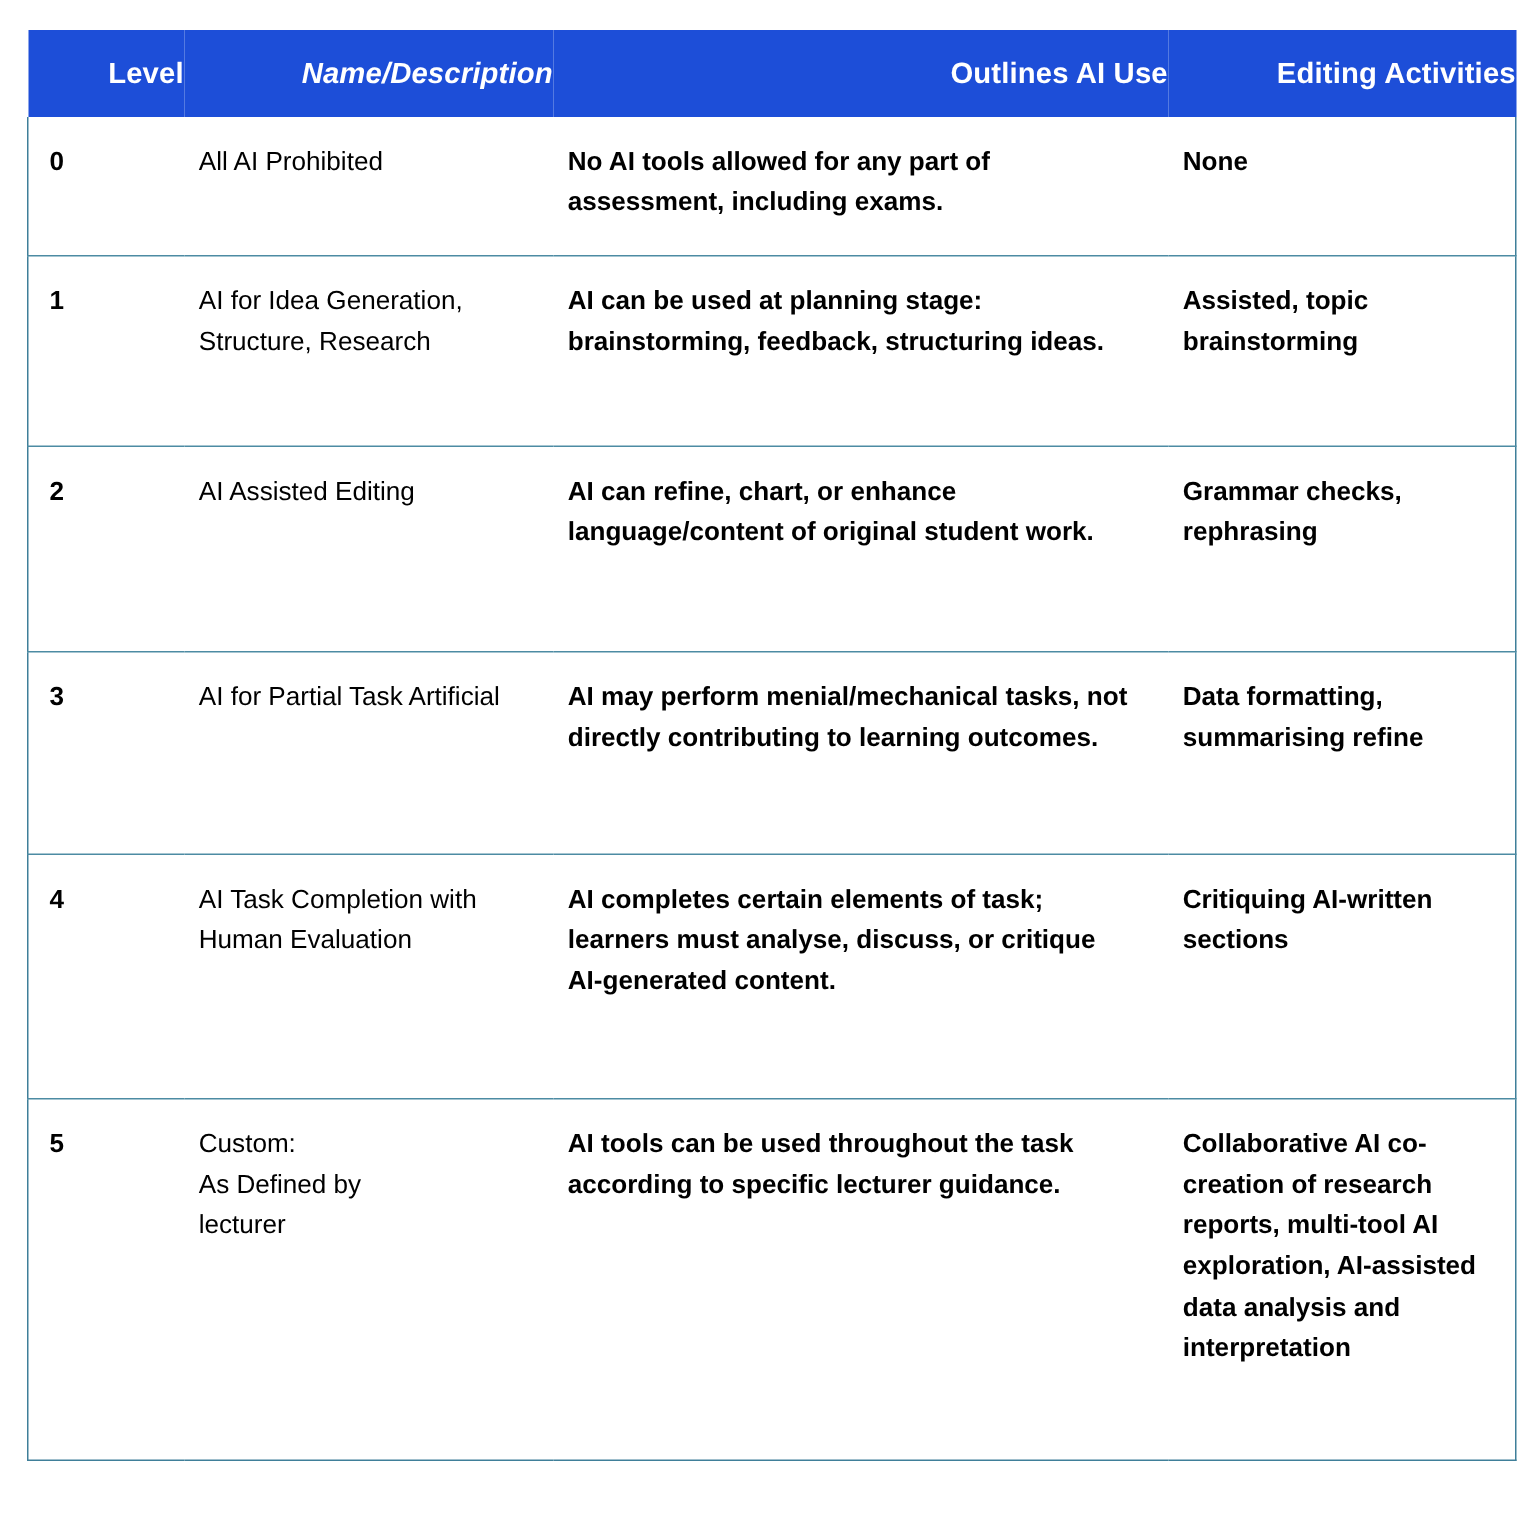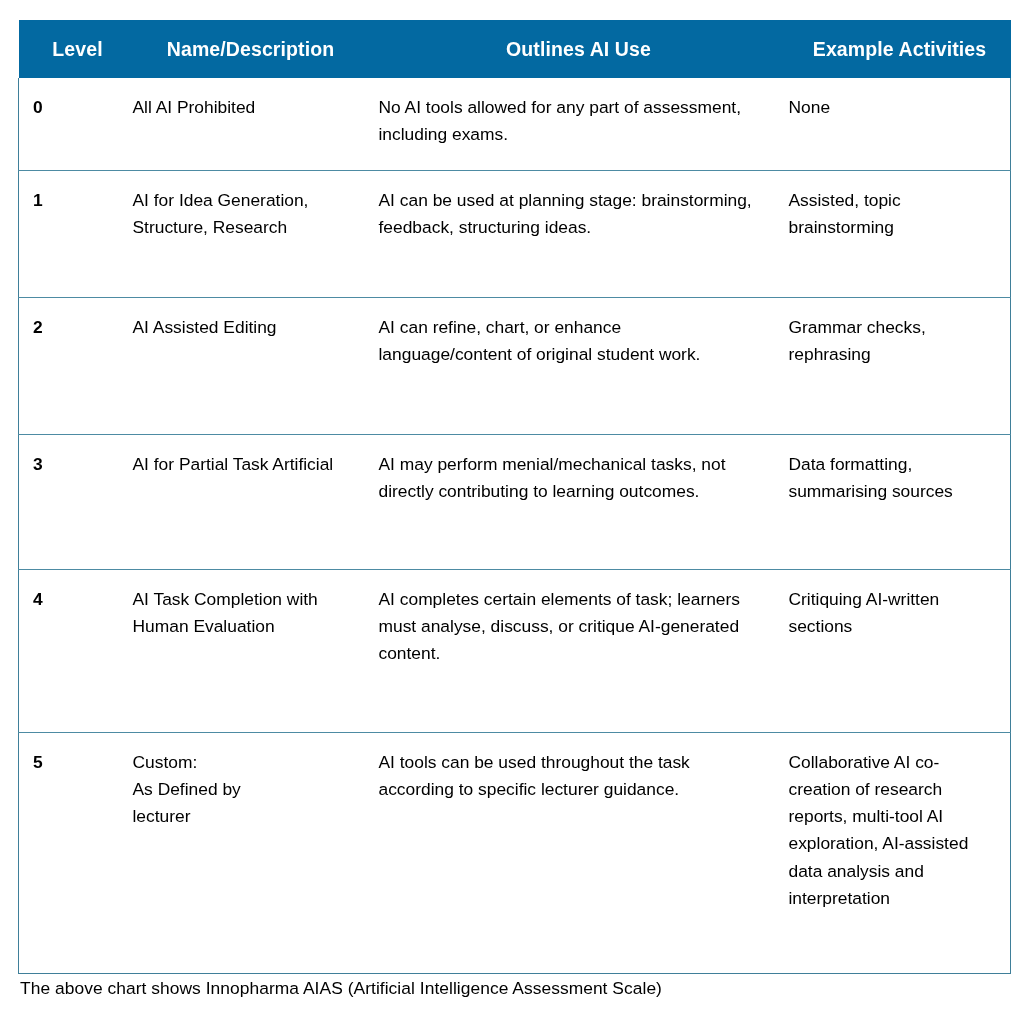--- a/index.html
+++ b/index.html
@@ -34,35 +34,35 @@
     background: #ffffff;
   }
 
   .aias-table col.c-level { width: 104px; }
   .aias-table col.c-name  { width: 246px; }
   .aias-table col.c-use   { width: 410px; }
   .aias-table col.c-ex    { width: 232px; }
 
   
   thead th {
-    background: #0369a1;
+    background: #1d4ed8;
     color: #ffffff;
     font-size: 19.5px;
     font-weight: bold;
-    text-align: center;
+    text-align: right;
     letter-spacing: 0.1px;
     padding: 0;
     height: 58px;
     vertical-align: middle;
     border: 0;
     white-space: nowrap;
   }
   thead th .hcell { padding-left: 14px; }
   thead th.th-level  .hcell { padding-left: 14px; }
-  thead th.th-name   .hcell { padding-left: 10px; }
+  thead th.th-name   .hcell { padding-left: 10px; font-style: italic; }
   thead th.th-use    .hcell { padding-left: 10px; }
   thead th.th-ex     .hcell { padding-left: 10px; }
 
   
   tbody td {
     background: #ffffff;
     color: #000000;
     font-size: 17.4px;
     line-height: 1.56;
     vertical-align: top;
@@ -70,26 +70,27 @@
     border-bottom: 1.6px solid #4d8ba3;
     border-left: 1.4px solid #4d8ba3;
   }
   tbody td.td-level {
     font-weight: bold;
     padding-left: 14px;
     padding-right: 6px;
     border-left: 1.6px solid #3f7f99;
   }
   tbody td.td-name { padding-left: 10px; padding-right: 14px; border-left: 0; }
-  tbody td.td-use  { padding-left: 10px; padding-right: 22px; border-left: 0; }
+  tbody td.td-use  { padding-left: 10px; padding-right: 22px; border-left: 0; font-weight: bold; }
   tbody td.td-ex   {
     padding-left: 10px;
     padding-right: 12px;
     border-left: 0;
     border-right: 1.6px solid #3f7f99;
+    font-weight: bold;
   }
 
   tbody tr:last-child td { border-bottom: 1.8px solid #3f7f99; }
 
   
   tbody tr.r0 td { height: 58px; }
   tbody tr.r1 td { height: 92px; }
   tbody tr.r2 td { height: 102px; }
   tbody tr.r3 td { height: 100px; }
   tbody tr.r4 td { height: 128px; }
@@ -127,21 +128,21 @@
         <th class="th-level">
           <span class="hcell">Level</span>
         </th>
         <th class="th-name">
           <span class="hcell">Name/Description</span>
         </th>
         <th class="th-use">
           <span class="hcell">Outlines AI Use</span>
         </th>
         <th class="th-ex">
-          <span class="hcell">Example Activities</span>
+          <span class="hcell">Editing Activities</span>
         </th>
       </tr>
     </thead>
 
     <tbody>
 
       <tr class="r0">
         <td class="td-level">
           <span class="cell-text">0</span>
         </td>
@@ -190,21 +191,21 @@
         <td class="td-level">
           <span class="cell-text">3</span>
         </td>
         <td class="td-name">
           <span class="cell-text">AI for Partial Task Artificial</span>
         </td>
         <td class="td-use">
           <span class="cell-text">AI may perform menial/mechanical tasks, not directly contributing to learning outcomes.</span>
         </td>
         <td class="td-ex">
-          <span class="cell-text">Data formatting, summarising sources</span>
+          <span class="cell-text">Data formatting, summarising refine</span>
         </td>
       </tr>
 
       <tr class="r4">
         <td class="td-level">
           <span class="cell-text">4</span>
         </td>
         <td class="td-name">
           <span class="cell-text">AI Task Completion with Human Evaluation</span>
         </td>
@@ -229,15 +230,14 @@
           <span class="cell-text">AI tools can be used throughout the task according to specific lecturer guidance.</span>
         </td>
         <td class="td-ex">
           <span class="cell-text">Collaborative AI co-creation of research reports, multi-tool AI exploration, AI-assisted data analysis and interpretation</span>
         </td>
       </tr>
 
     </tbody>
   </table>
 
-  <div class="caption">The above chart shows Innopharma AIAS (Artificial Intelligence Assessment Scale)</div>
 
 </div>
 
 </body></html>

